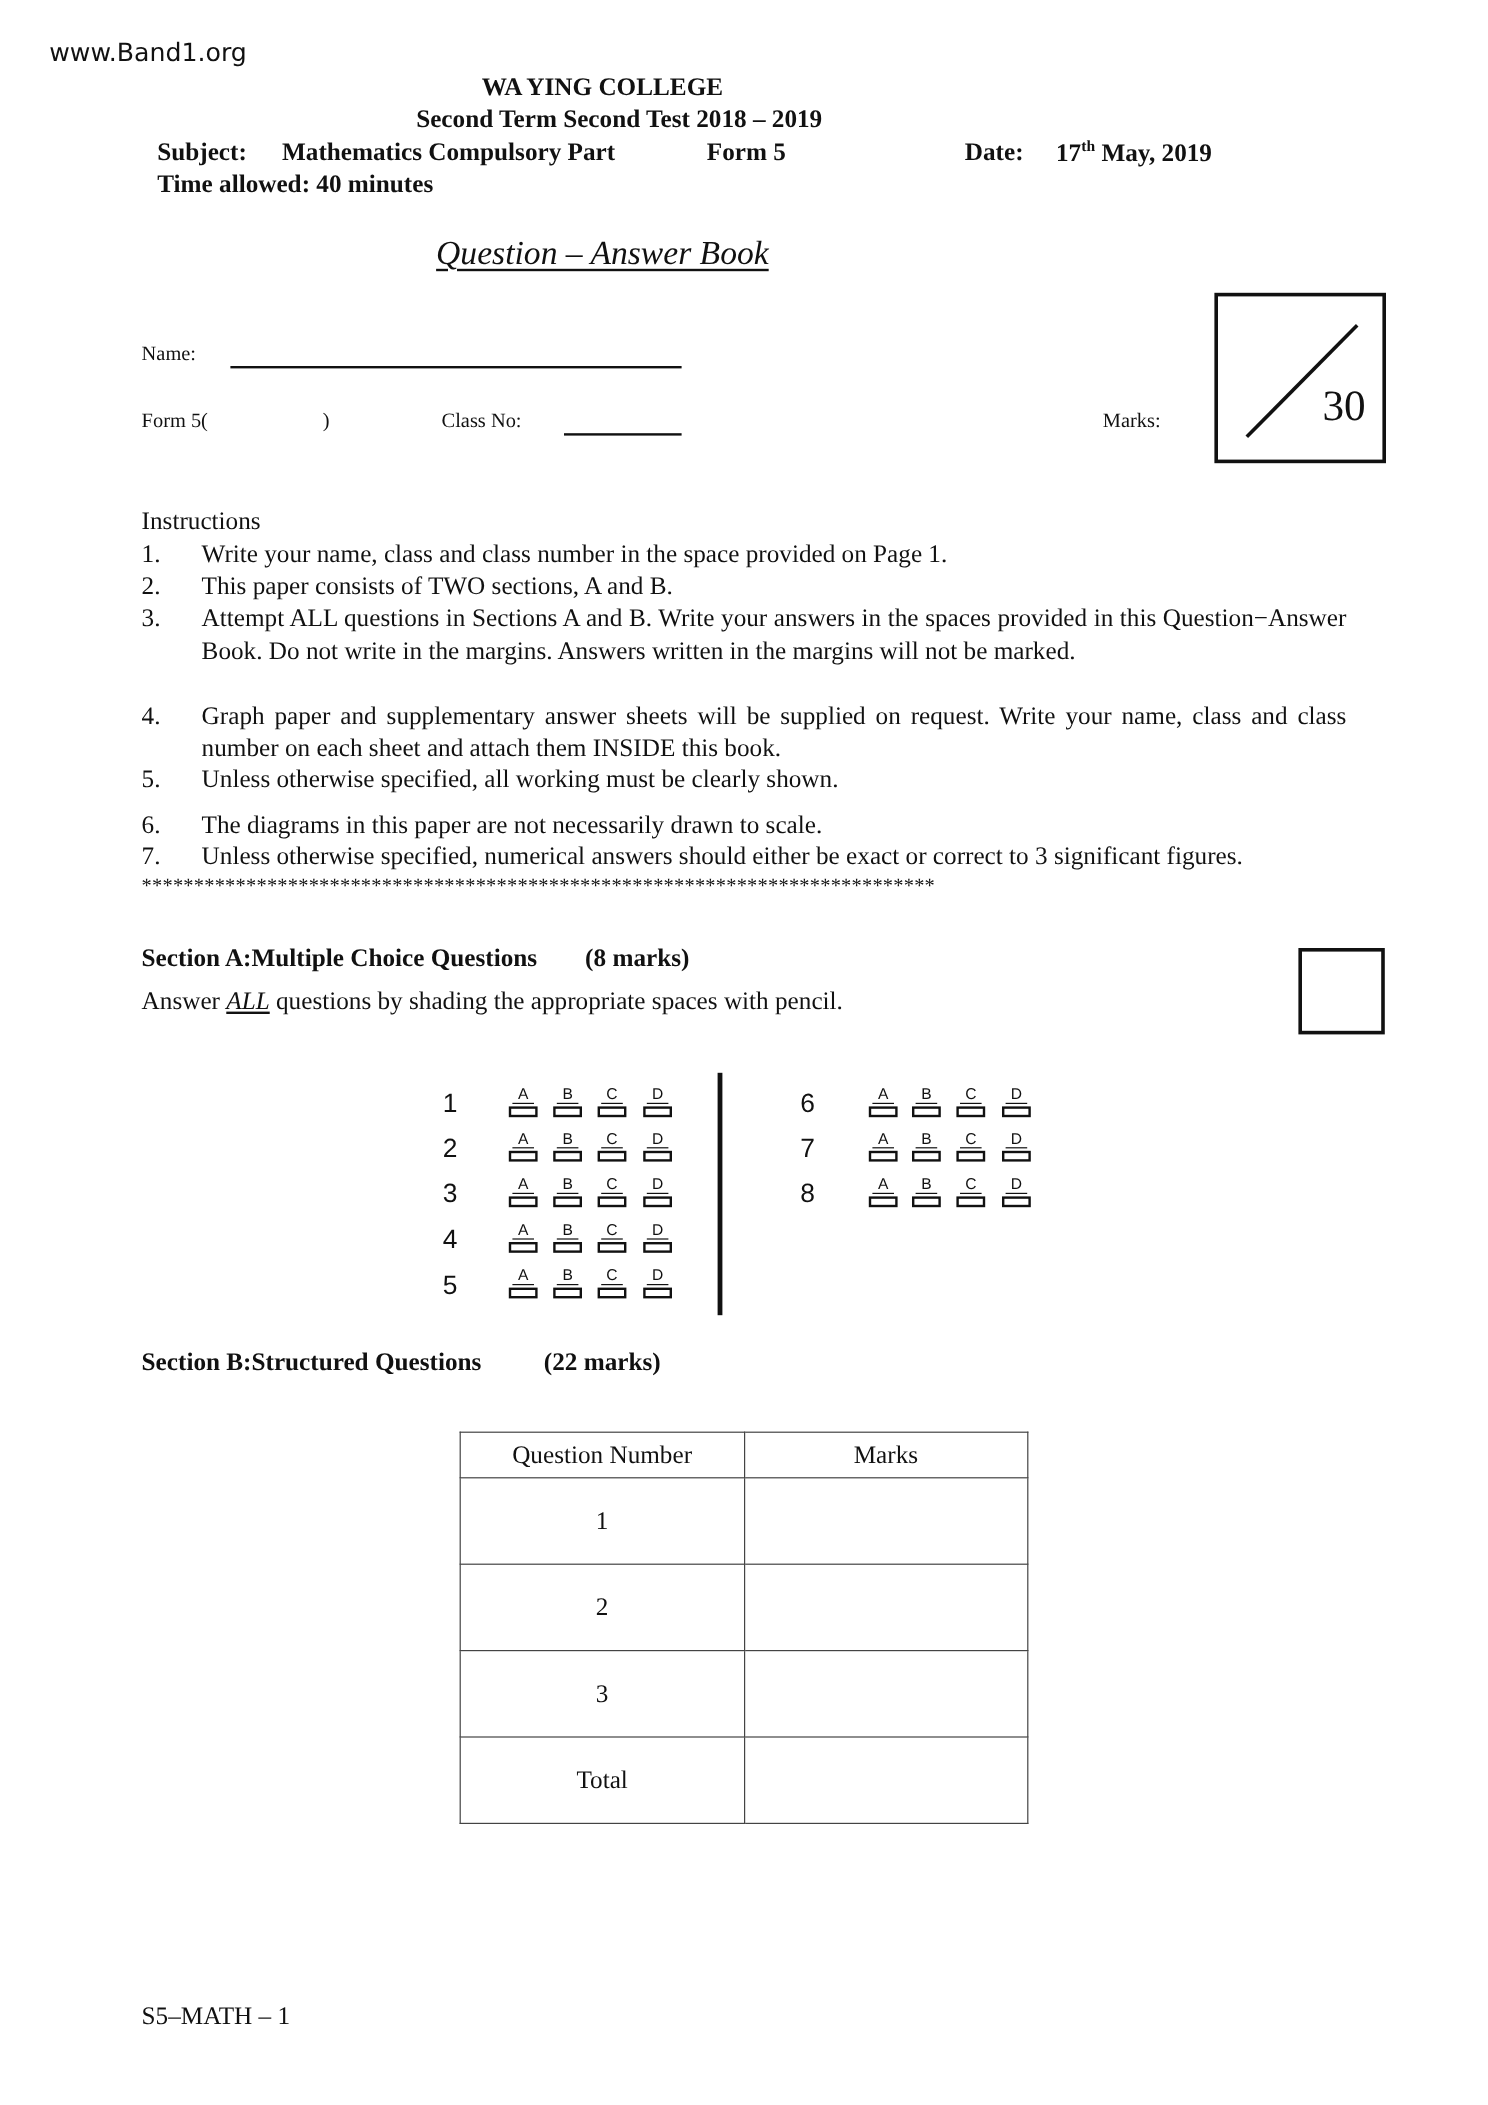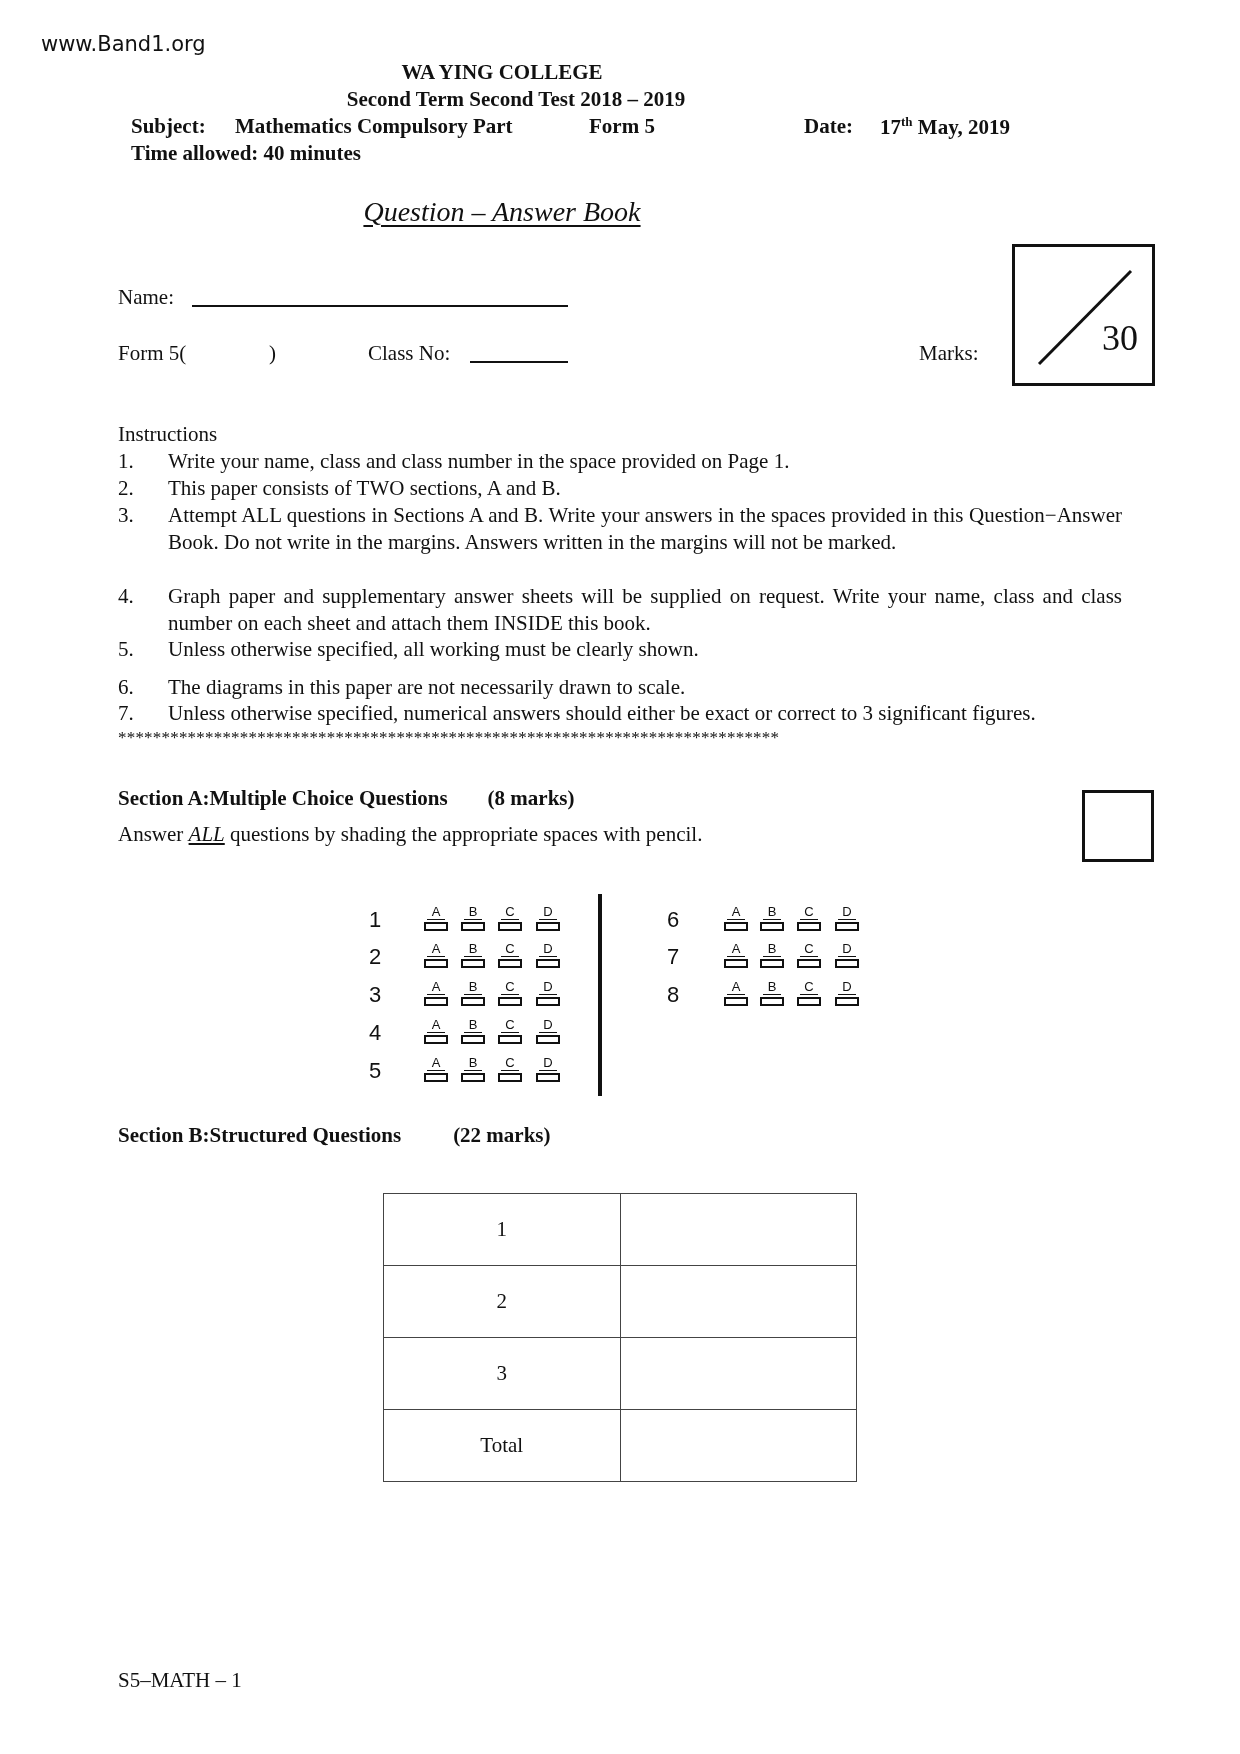--- a/index.html
+++ b/index.html
@@ -3,21 +3,21 @@
 <meta charset="utf-8">
 <style>
   * { margin:0; padding:0; box-sizing:border-box; }
   html, body { width:1240px; height:1754px; background:#ffffff; }
   body { position:relative; font-family:"Liberation Serif", serif; color:#111; overflow:hidden; }
   .abs { position:absolute; white-space:nowrap; }
   .watermark { left:41px; top:32px; font-family:"DejaVu Sans", sans-serif; font-size:21px; color:#111; }
   .hdr { font-weight:bold; font-size:21px; }
   .center { left:0; width:1004px; text-align:center; }
   .title { font-size:28px; text-decoration:underline; text-underline-offset:4px; }
-  .lbl { font-size:21px; }
+  .lbl { font-size:17px; }
   .uline { position:absolute; border-bottom:2px solid #111; height:0; }
   .marks-box { position:absolute; left:1012px; top:244px; width:143px; height:142px; border:3px solid #111; }
   .marks-box .slash { position:absolute; left:0; top:0; width:137px; height:136px; }
   .marks-box .total { position:absolute; right:14px; top:70px; font-size:36px; }
   .instr-head { left:118px; top:422px; font-size:21px; }
   .instr { position:absolute; left:118px; width:1004px; font-size:21px; line-height:27px; }
   .instr .num { position:absolute; left:0; top:0; }
   .instr .txt { display:block; margin-left:50px; text-align:justify; text-align-last:left; }
   .stars { left:118px; top:728px; font-size:17px; letter-spacing:0.2px; }
   .secA { left:118px; top:786px; font-size:21px; font-weight:bold; }
@@ -277,20 +277,24 @@
       <div class="letter-line"></div>
       <div class="box"></div>
     </div>
   </div>
 <div class="vdiv"></div>
 
 <div class="abs secB"><span>Section B:Structured Questions</span><span style="display:inline-block; width:52px;"></span><span>(22 marks)</span></div>
 
 <table class="score">
   <tbody>
+      <tr>
+    <th>Question Number</th>
+    <th>Marks</th>
+  </tr>
   <tr>
     <td>1</td>
     <td></td>
   </tr>
   <tr>
     <td>2</td>
     <td></td>
   </tr>
   <tr>
     <td>3</td>

